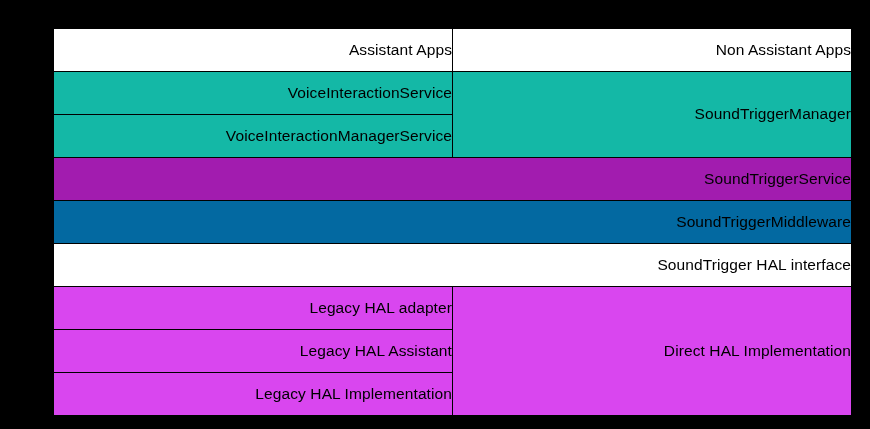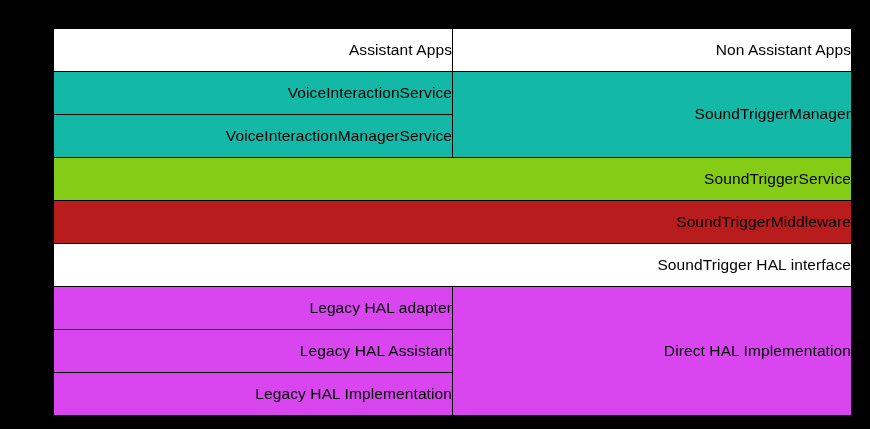--- a/index.html
+++ b/index.html
@@ -48,22 +48,22 @@
     letter-spacing: 0.1px;
   }
 
   
   col.c-left  { width: 399px; }
   col.c-right { width: 399px; }
 
   
   .fill-white  { background: #ffffff; }
   .fill-peach  { background: #14b8a6; }
-  .fill-blue   { background: #84cc16; }
-  .fill-yellow { background: #b91c1c; }
+  .fill-blue   { background: #a21caf; }
+  .fill-yellow { background: #0369a1; }
   .fill-green  { background: #d946ef; }
 </style>
 </head>
 <body>
 
 <div id="canvas">
 
   <table id="arch-table">
     <colgroup>
       <col class="c-left">

